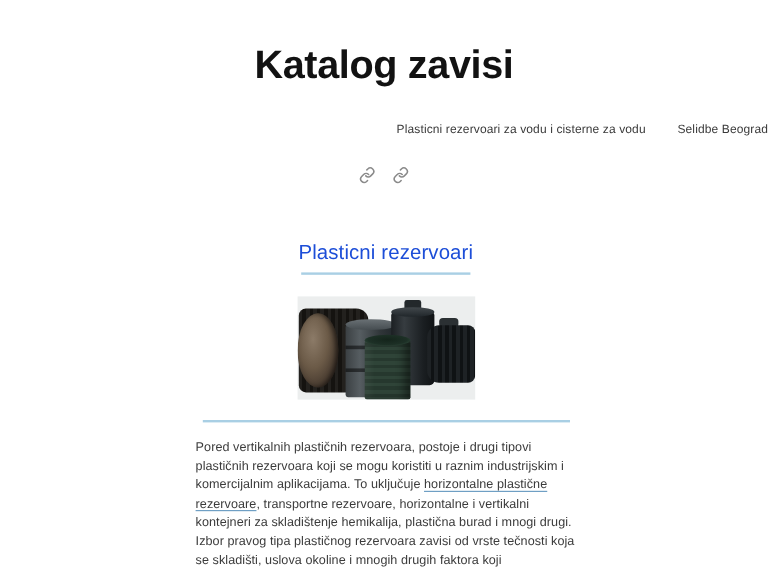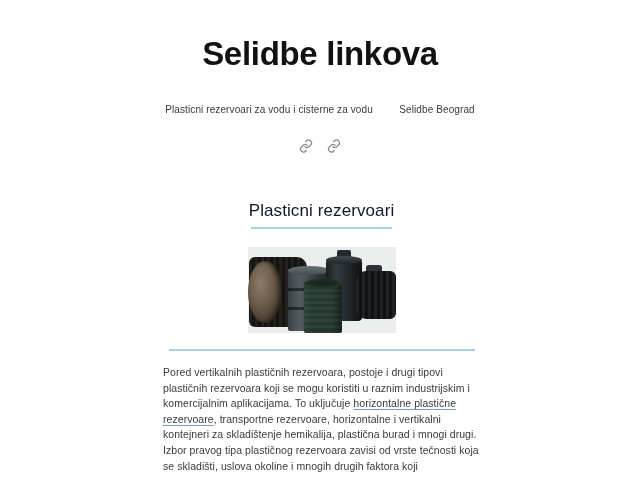--- a/index.html
+++ b/index.html
@@ -40,21 +40,21 @@
     margin: 14px 0 0 0;
     font-size: 10.5px;
     font-weight: normal;
     color: #4a4a4a;
     letter-spacing: 0.15px;
   }
 
   
   .site-nav {
     margin-top: 27px;
-    text-align: center;
+    text-align: right;
     white-space: nowrap;
   }
   .nav-link {
     display: inline-block;
     font-size: 10px;
     color: #3a3a3a;
     text-decoration: none;
     letter-spacing: 0.1px;
     vertical-align: middle;
   }
@@ -86,21 +86,21 @@
   
   .article {
     margin-top: 48px;
     padding: 0 160px 0 163px;
   }
   .article-title {
     margin: 0;
     text-align: center;
     font-size: 17px;
     font-weight: normal;
-    color: #0f172a;
+    color: #1d4ed8;
     letter-spacing: 0.1px;
     padding-bottom: 5px;
   }
   .article-title-rule {
     width: 141px;
     height: 2px;
     background: #a9cfe4;
     margin: 1px auto 0 auto;
   }
 
@@ -269,21 +269,21 @@
     text-decoration-color: #6f9fc4;
     text-underline-offset: 2px;
   }
 </style>
 </head>
 <body>
 
 <div class="page">
 
   <header class="site-header">
-    <h1 class="site-title">Selidbe linkova</h1>
+    <h1 class="site-title">Katalog zavisi</h1>
   </header>
 
   <nav class="site-nav">
     <a class="nav-link" href="#">Plasticni rezervoari za vodu i cisterne za vodu</a>
     <a class="nav-link" href="#">Selidbe Beograd</a>
   </nav>
 
   <div class="social-row">
     <a class="social-icon" href="#">
       <svg viewBox="0 0 24 24" fill="none" stroke="#8a8a8a" stroke-width="2.2" stroke-linecap="round" stroke-linejoin="round">

